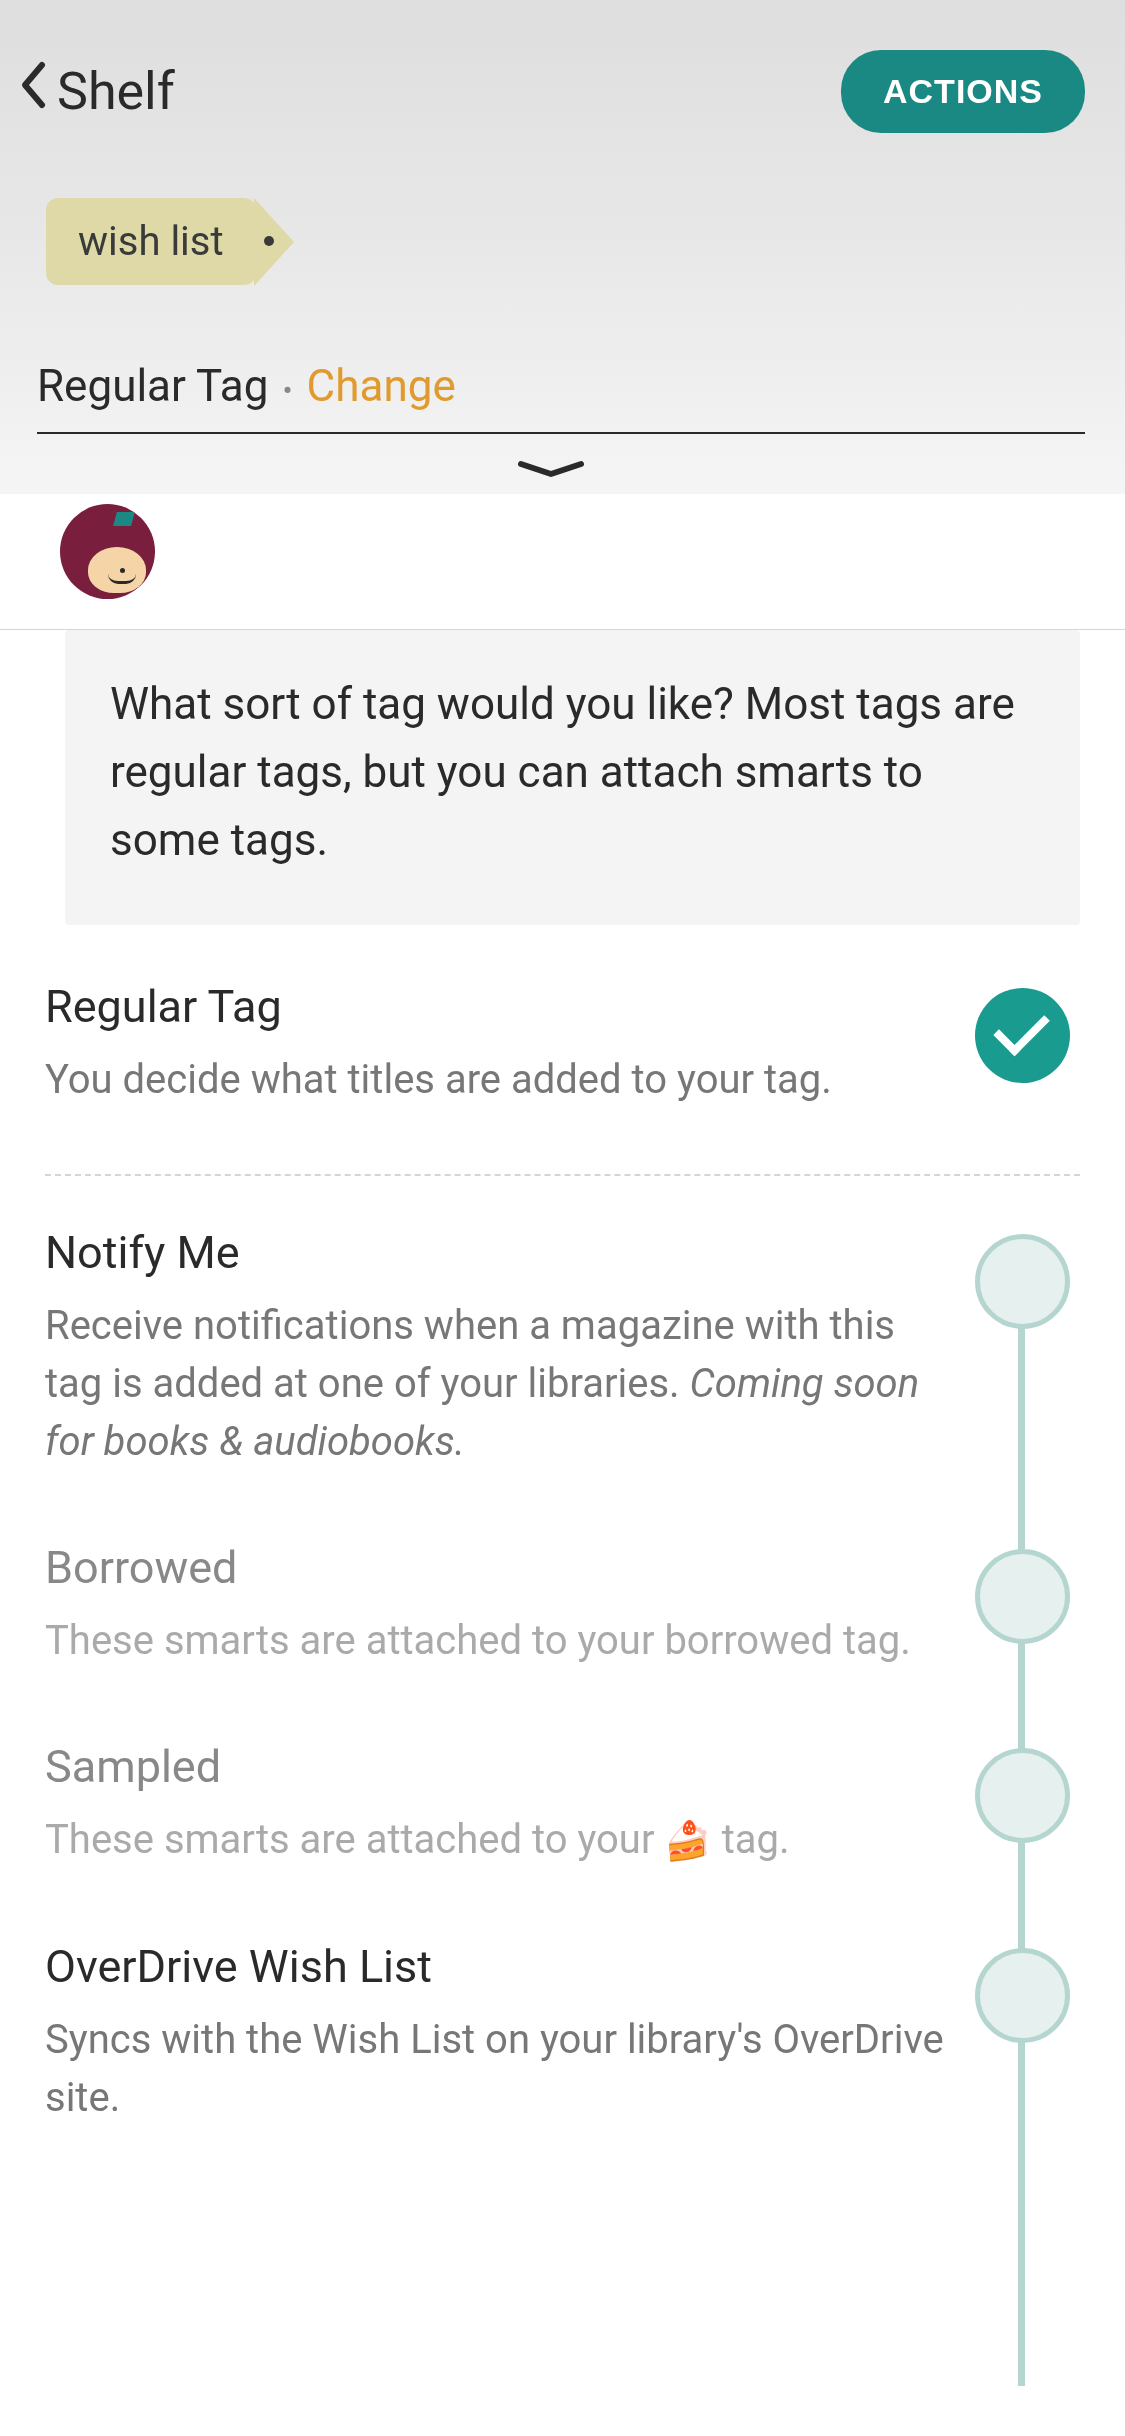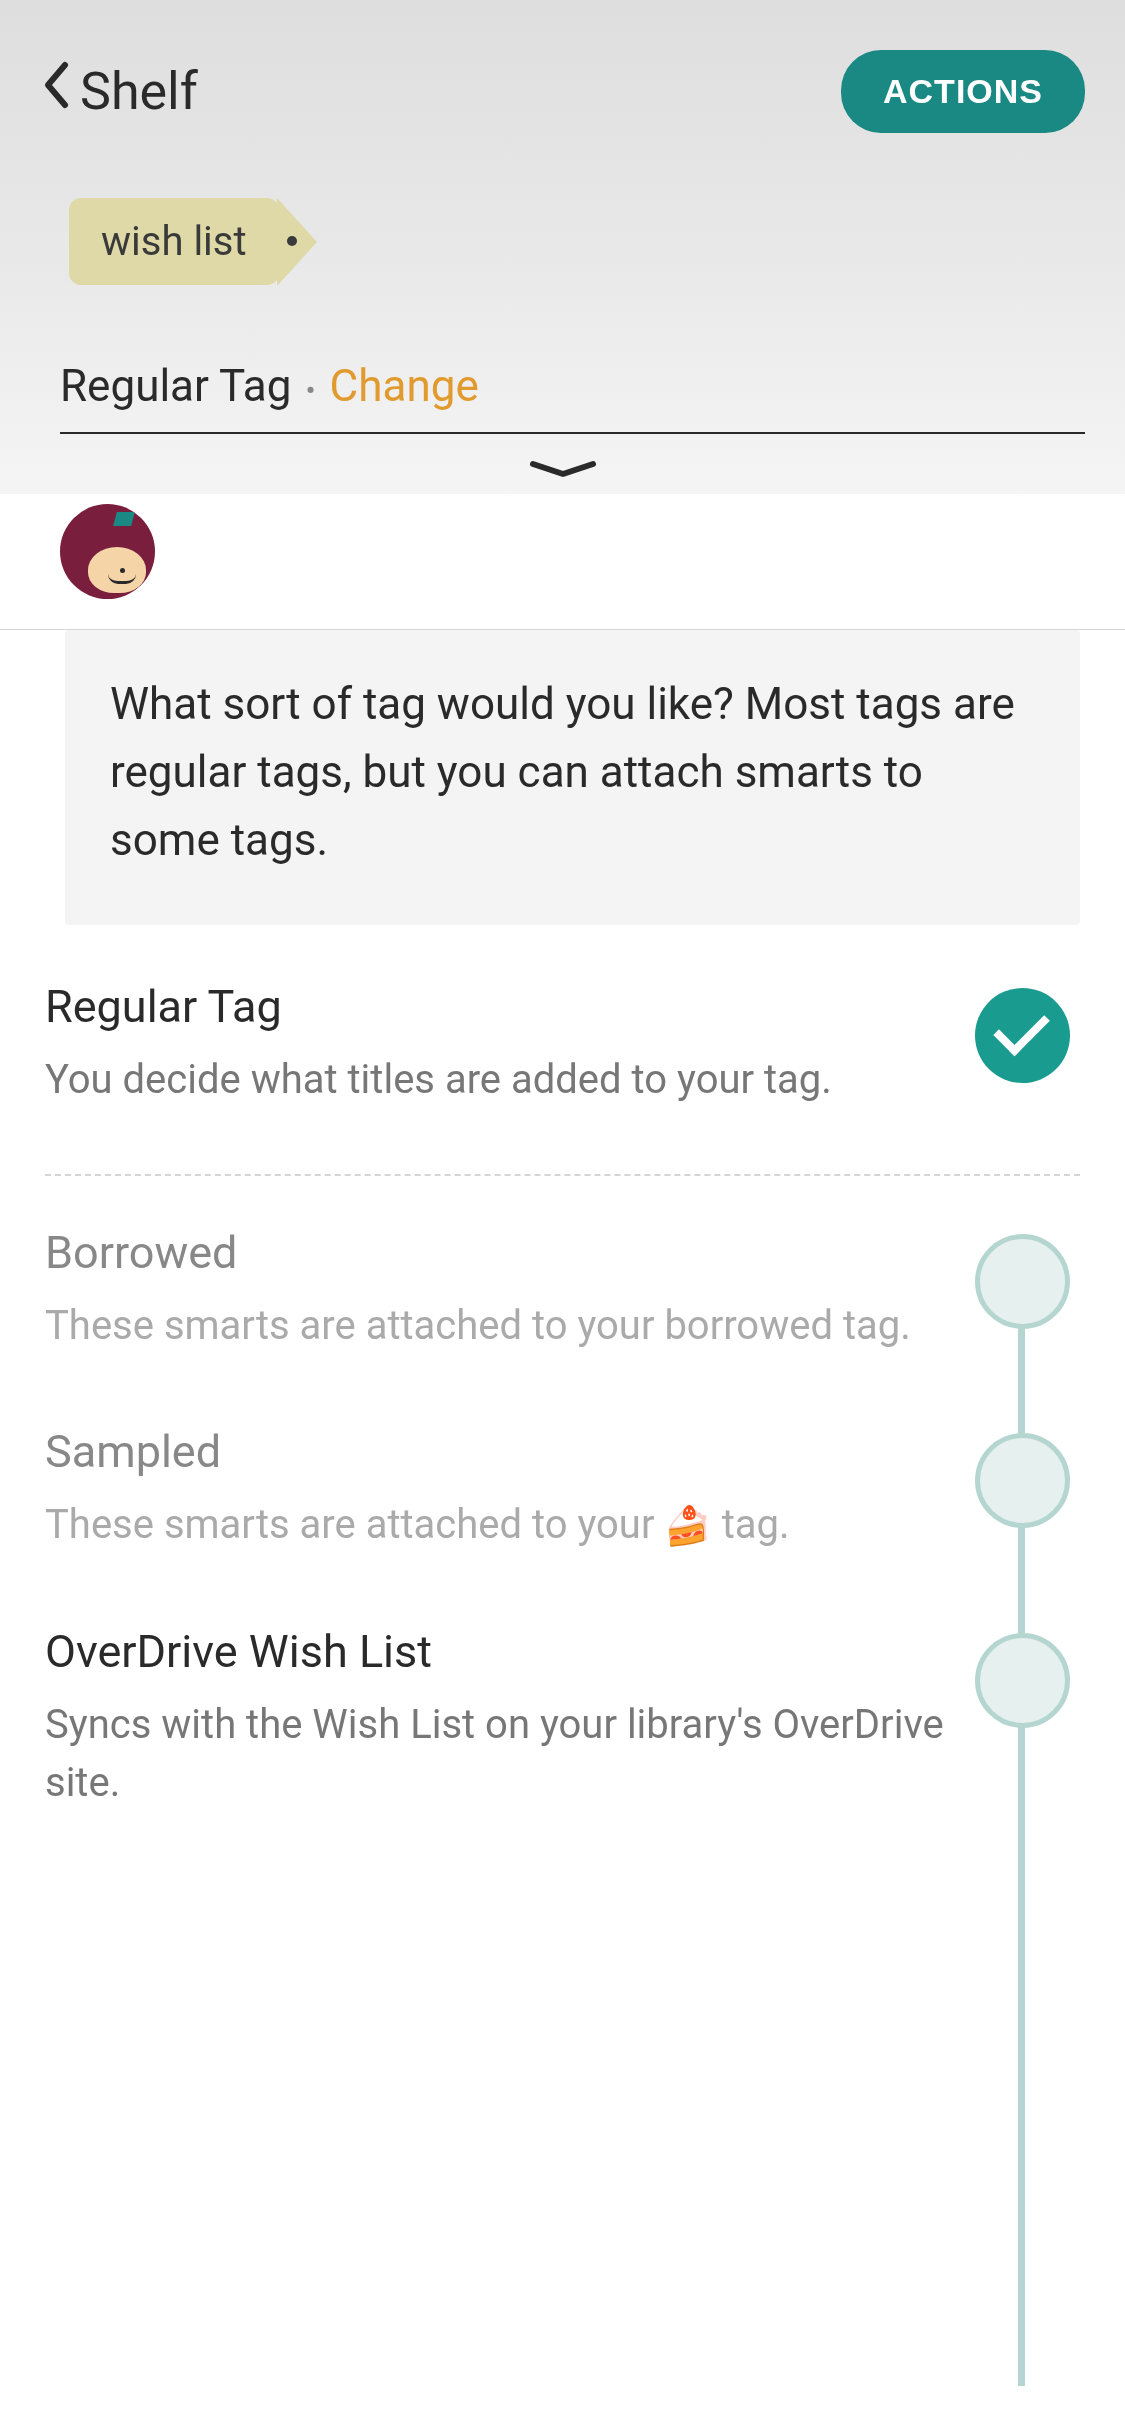--- a/index.html
+++ b/index.html
@@ -5,21 +5,21 @@
     * { margin: 0; padding: 0; box-sizing: border-box; }
     body {
       width: 1125px;
       height: 2436px;
       font-family: -apple-system, BlinkMacSystemFont, 'Segoe UI', Roboto, sans-serif;
       background: #fff;
       overflow: hidden;
     }
     .header-region {
       background: linear-gradient(to bottom, #dedede 0%, #e8e8e8 50%, #f5f5f5 100%);
-      padding: 50px 40px 0 40px;
+      padding: 50px 40px 0 17px;
     }
     .top-bar {
       display: flex;
       justify-content: space-between;
       align-items: center;
       margin-bottom: 65px;
     }
     .back-nav {
       display: flex;
       align-items: center;
@@ -323,20 +323,34 @@
           </div>
         </div>
       </div>
     </div>
 
     <div class="option-divider"></div>
 
     <div style="position:relative;">
       <div class="connector-line" style="top:60px; height:1100px;"></div>
 
+      <div class="option" style="padding-bottom:70px;">
+        <div class="option-header">
+          <div class="option-text">
+            <div class="option-title">Notify Me</div>
+            <div class="option-desc">
+              <span>Receive notifications when a magazine with this tag is added at one of your libraries.</span>
+              <span class="italic">Coming soon for books &amp; audiobooks.</span>
+            </div>
+          </div>
+          <div class="radio-col">
+            <div class="radio-circle"></div>
+          </div>
+        </div>
+      </div>
 
       <div class="option" style="padding-bottom:70px;">
         <div class="option-header">
           <div class="option-text">
             <div class="option-title disabled">Borrowed</div>
             <div class="option-desc disabled">These smarts are attached to your borrowed tag.</div>
           </div>
           <div class="radio-col">
             <div class="radio-circle"></div>
           </div>

